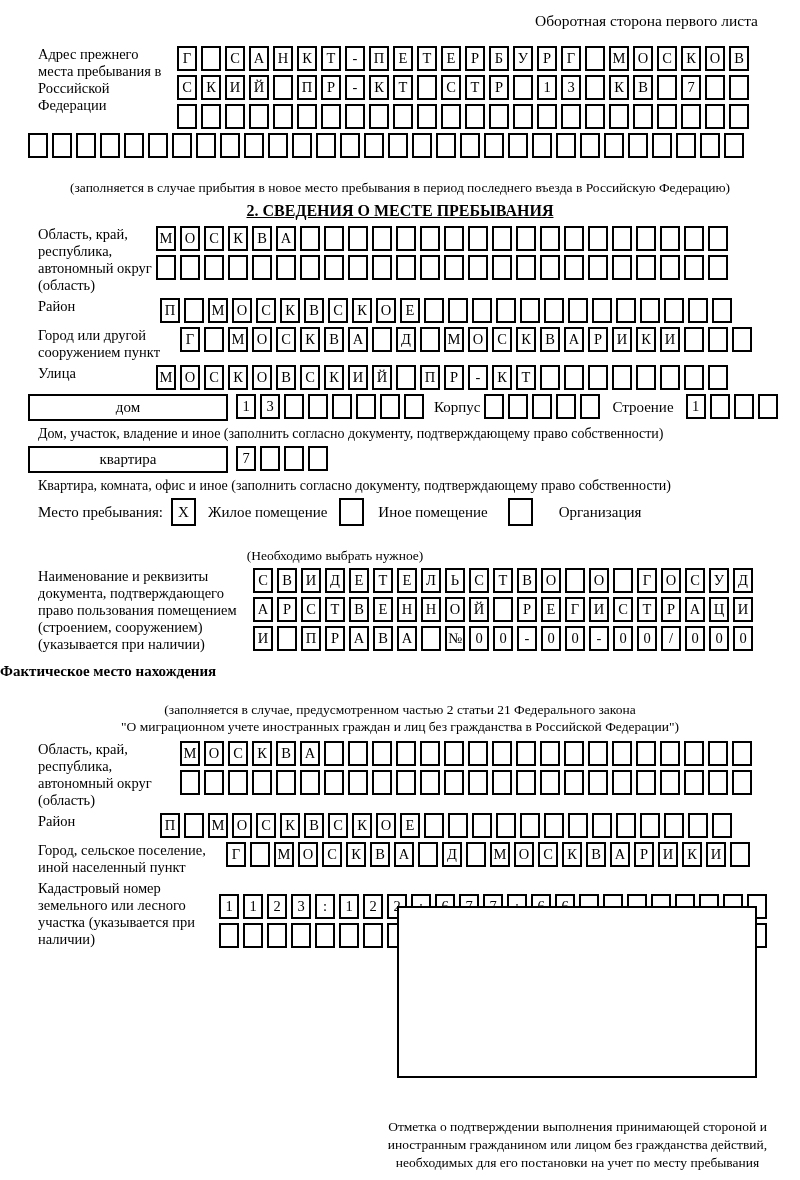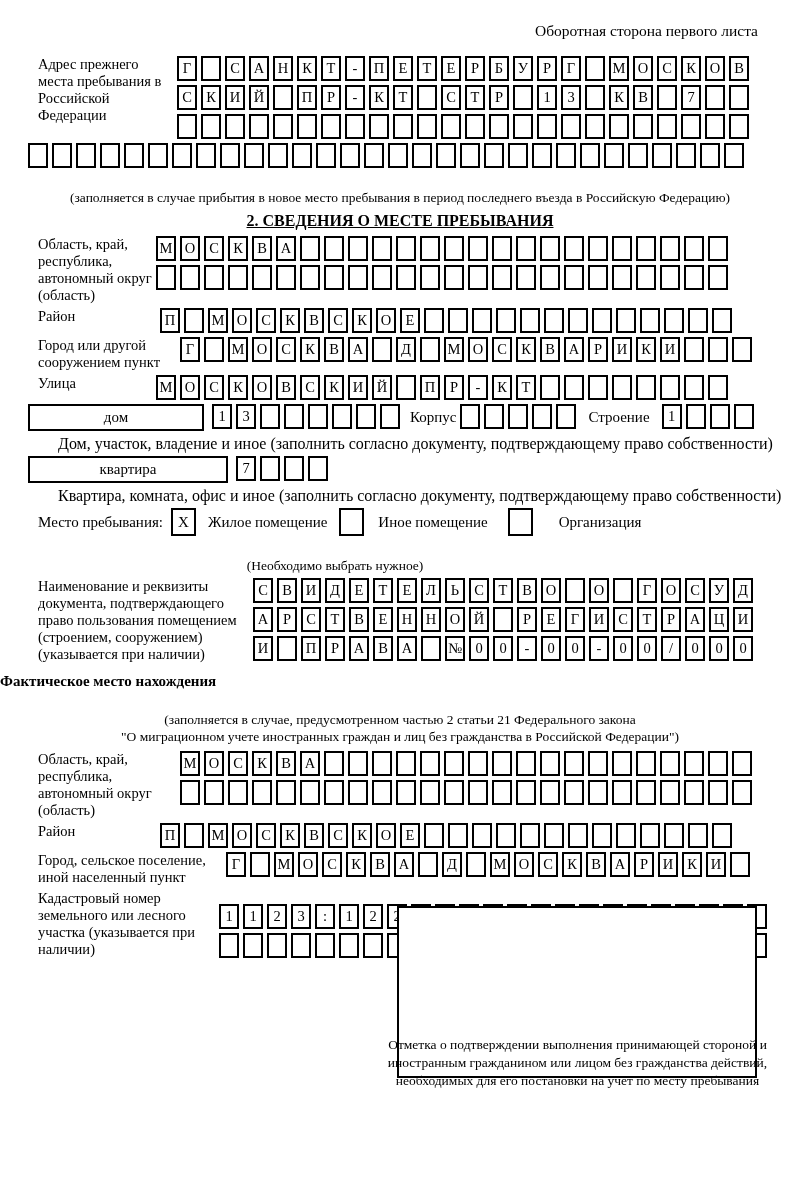--- a/index.html
+++ b/index.html
@@ -3,62 +3,62 @@
 <meta charset="utf-8">
 <style>
   html,body { margin:0; padding:0; background:#fff; }
   .page {
     position:relative;
     width:800px; height:1180px;
     background:#fff; color:#000;
     font-family:"Liberation Serif", serif;
     overflow:hidden;
   }
-  .title-row { padding:22px 42px 0 0; text-align:right; font-size:15.5px; }
+  .title-row { padding:12px 42px 0 0; text-align:right; font-size:15.5px; }
 
   .line { display:flex; align-items:flex-start; margin:0 0 4px 38px; }
   .label { font-size:14.5px; line-height:17px; flex:0 0 auto; }
   .rows  { display:flex; flex-direction:column; gap:4px; }
   .boxes { display:flex; flex-wrap:nowrap; }
 
   .cell {
     width:20px; height:25px; box-sizing:border-box;
     border:2px solid #000; margin-right:4px;
     display:flex; align-items:center; justify-content:center;
     font-size:14.5px; background:#fff; flex:0 0 auto;
   }
   .widebox {
     height:27px; box-sizing:border-box; border:2px solid #000;
     display:flex; align-items:center; justify-content:center;
     font-size:15px; margin-right:8px; flex:0 0 auto;
   }
-  .dom-box { width:176px; }
+  .dom-box { width:200px; }
   .kv-box  { width:200px; }
   .inline-lbl { font-size:15px; line-height:26px; flex:0 0 auto; }
   .checkbox .cell { width:25px; height:28px; font-size:15px; }
 
   .note-center { text-align:center; font-size:13.5px; line-height:17px; margin-top:21px; }
-  .note-left   { font-size:16px; line-height:17px; margin:2px 0 4px 58px; }
+  .note-left   { font-size:14px; line-height:17px; margin:2px 0 4px 38px; }
   .h2 { text-align:center; font-weight:bold; font-size:16px; margin:6px 0 6px 0;text-decoration:underline; }
   .h3 { font-weight:bold; font-size:15px; margin:10px 0 6px 0; }
 
   .mesto { align-items:center; }
   .mesto .label { font-size:15px; line-height:28px; width:133px; }
   .opt-lbl { font-size:15px; line-height:28px; }
 
   .doc-label { width:215px; }
   .kad-rows { padding-top:14px; }
 
   .stamp-box {
     position:absolute; left:397px; top:906px;
     width:360px; height:172px; box-sizing:border-box;
     border:2px solid #000; background:#fff;
   }
   .stamp-caption {
-    position:absolute; left:385px; top:1036px; width:385px;
+    position:absolute; left:385px; top:1118px; width:385px;
     font-size:13.5px; line-height:18px; text-align:center;
   }
 
   .w138 { width:139px; } .w118 { width:118px; } .w122 { width:122px; }
   .w142 { width:142px; } .w188 { width:188px; } .w180 { width:181px; }
   .ml28 { margin-left:28px; }
   .mt16 { margin-top:16px; }
 </style>
 </head>
 <body>

